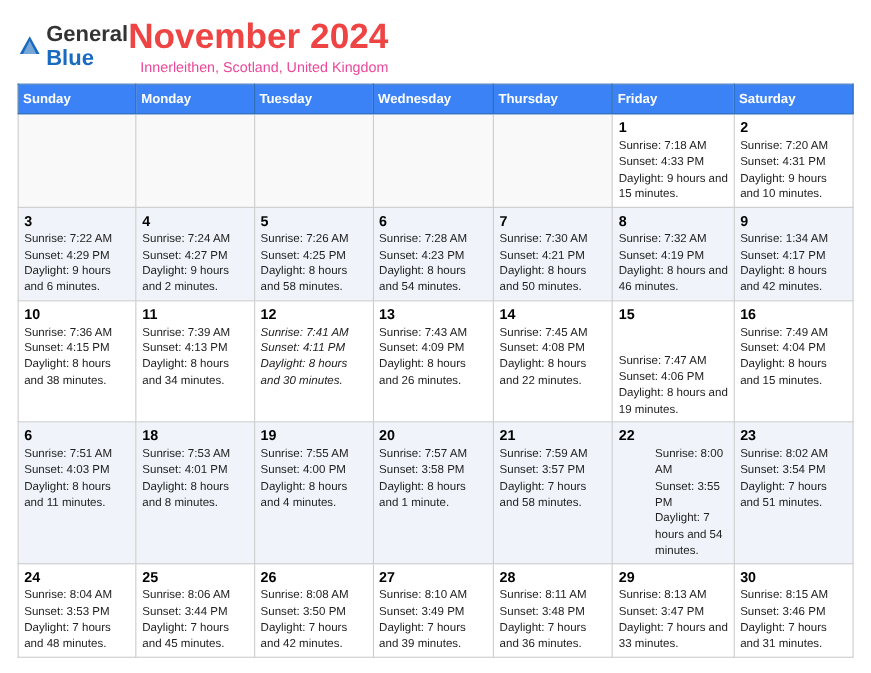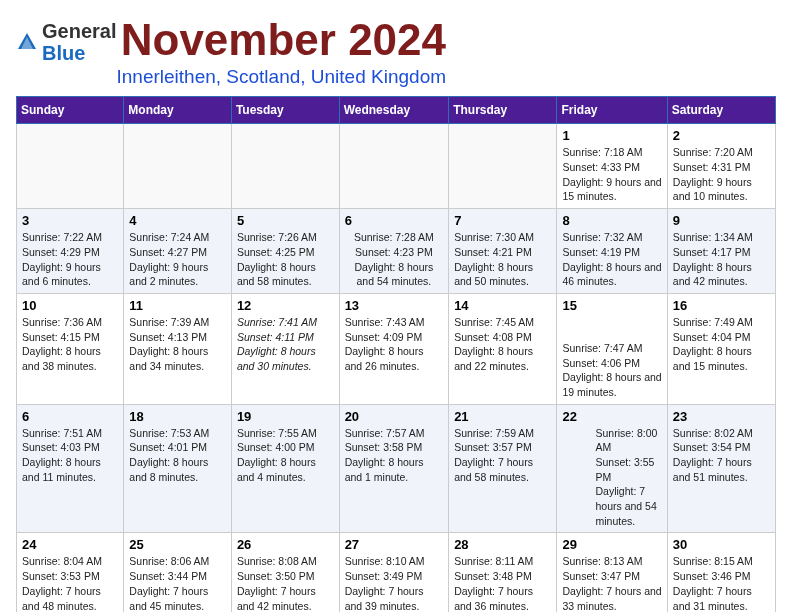--- a/index.html
+++ b/index.html
@@ -29,37 +29,37 @@
     .logo-blue { color: #1a6bbf; }
     .logo-icon {
       width: 22px;
       height: 22px;
       margin-right: 4px;
     }
     .title-area {
       text-align: right;
     }
     .month-title {
-      font-size: 44px;
+      font-size: 32px;
       font-weight: bold;
-      color: #7f1d1d;
+      color: #ef4444;
       line-height: 1.1;
     }
     .location {
-      font-size: 19px;
-      color: #1d4ed8;
+      font-size: 13px;
+      color: #ec4899;
       margin-top: 2px;
     }
     table {
       width: 100%;
       border-collapse: collapse;
       font-size: 11px;
     }
     thead tr {
-      background: #4c1d95;
+      background: #3b82f6;
       color: #fff;
     }
     thead th {
       padding: 6px 4px;
       text-align: left;
       font-weight: bold;
       font-size: 12px;
       border: 1px solid #2e6db4;
     }
     tbody tr {
@@ -159,21 +159,21 @@
 Daylight: 9 hours and 2 minutes.</div>
         </td>
         <td>
           <span class="day-number">5</span>
           <div class="day-info" style="white-space: pre-line;">Sunrise: 7:26 AM
 Sunset: 4:25 PM
 Daylight: 8 hours and 58 minutes.</div>
         </td>
         <td>
           <span class="day-number">6</span>
-          <div class="day-info" style="white-space: pre-line; text-align: center;">Sunrise: 7:28 AM
+          <div class="day-info" style="white-space: pre-line;">Sunrise: 7:28 AM
 Sunset: 4:23 PM
 Daylight: 8 hours and 54 minutes.</div>
         </td>
         <td>
           <span class="day-number">7</span>
           <div class="day-info" style="white-space: pre-line;">Sunrise: 7:30 AM
 Sunset: 4:21 PM
 Daylight: 8 hours and 50 minutes.</div>
         </td>
         <td>

